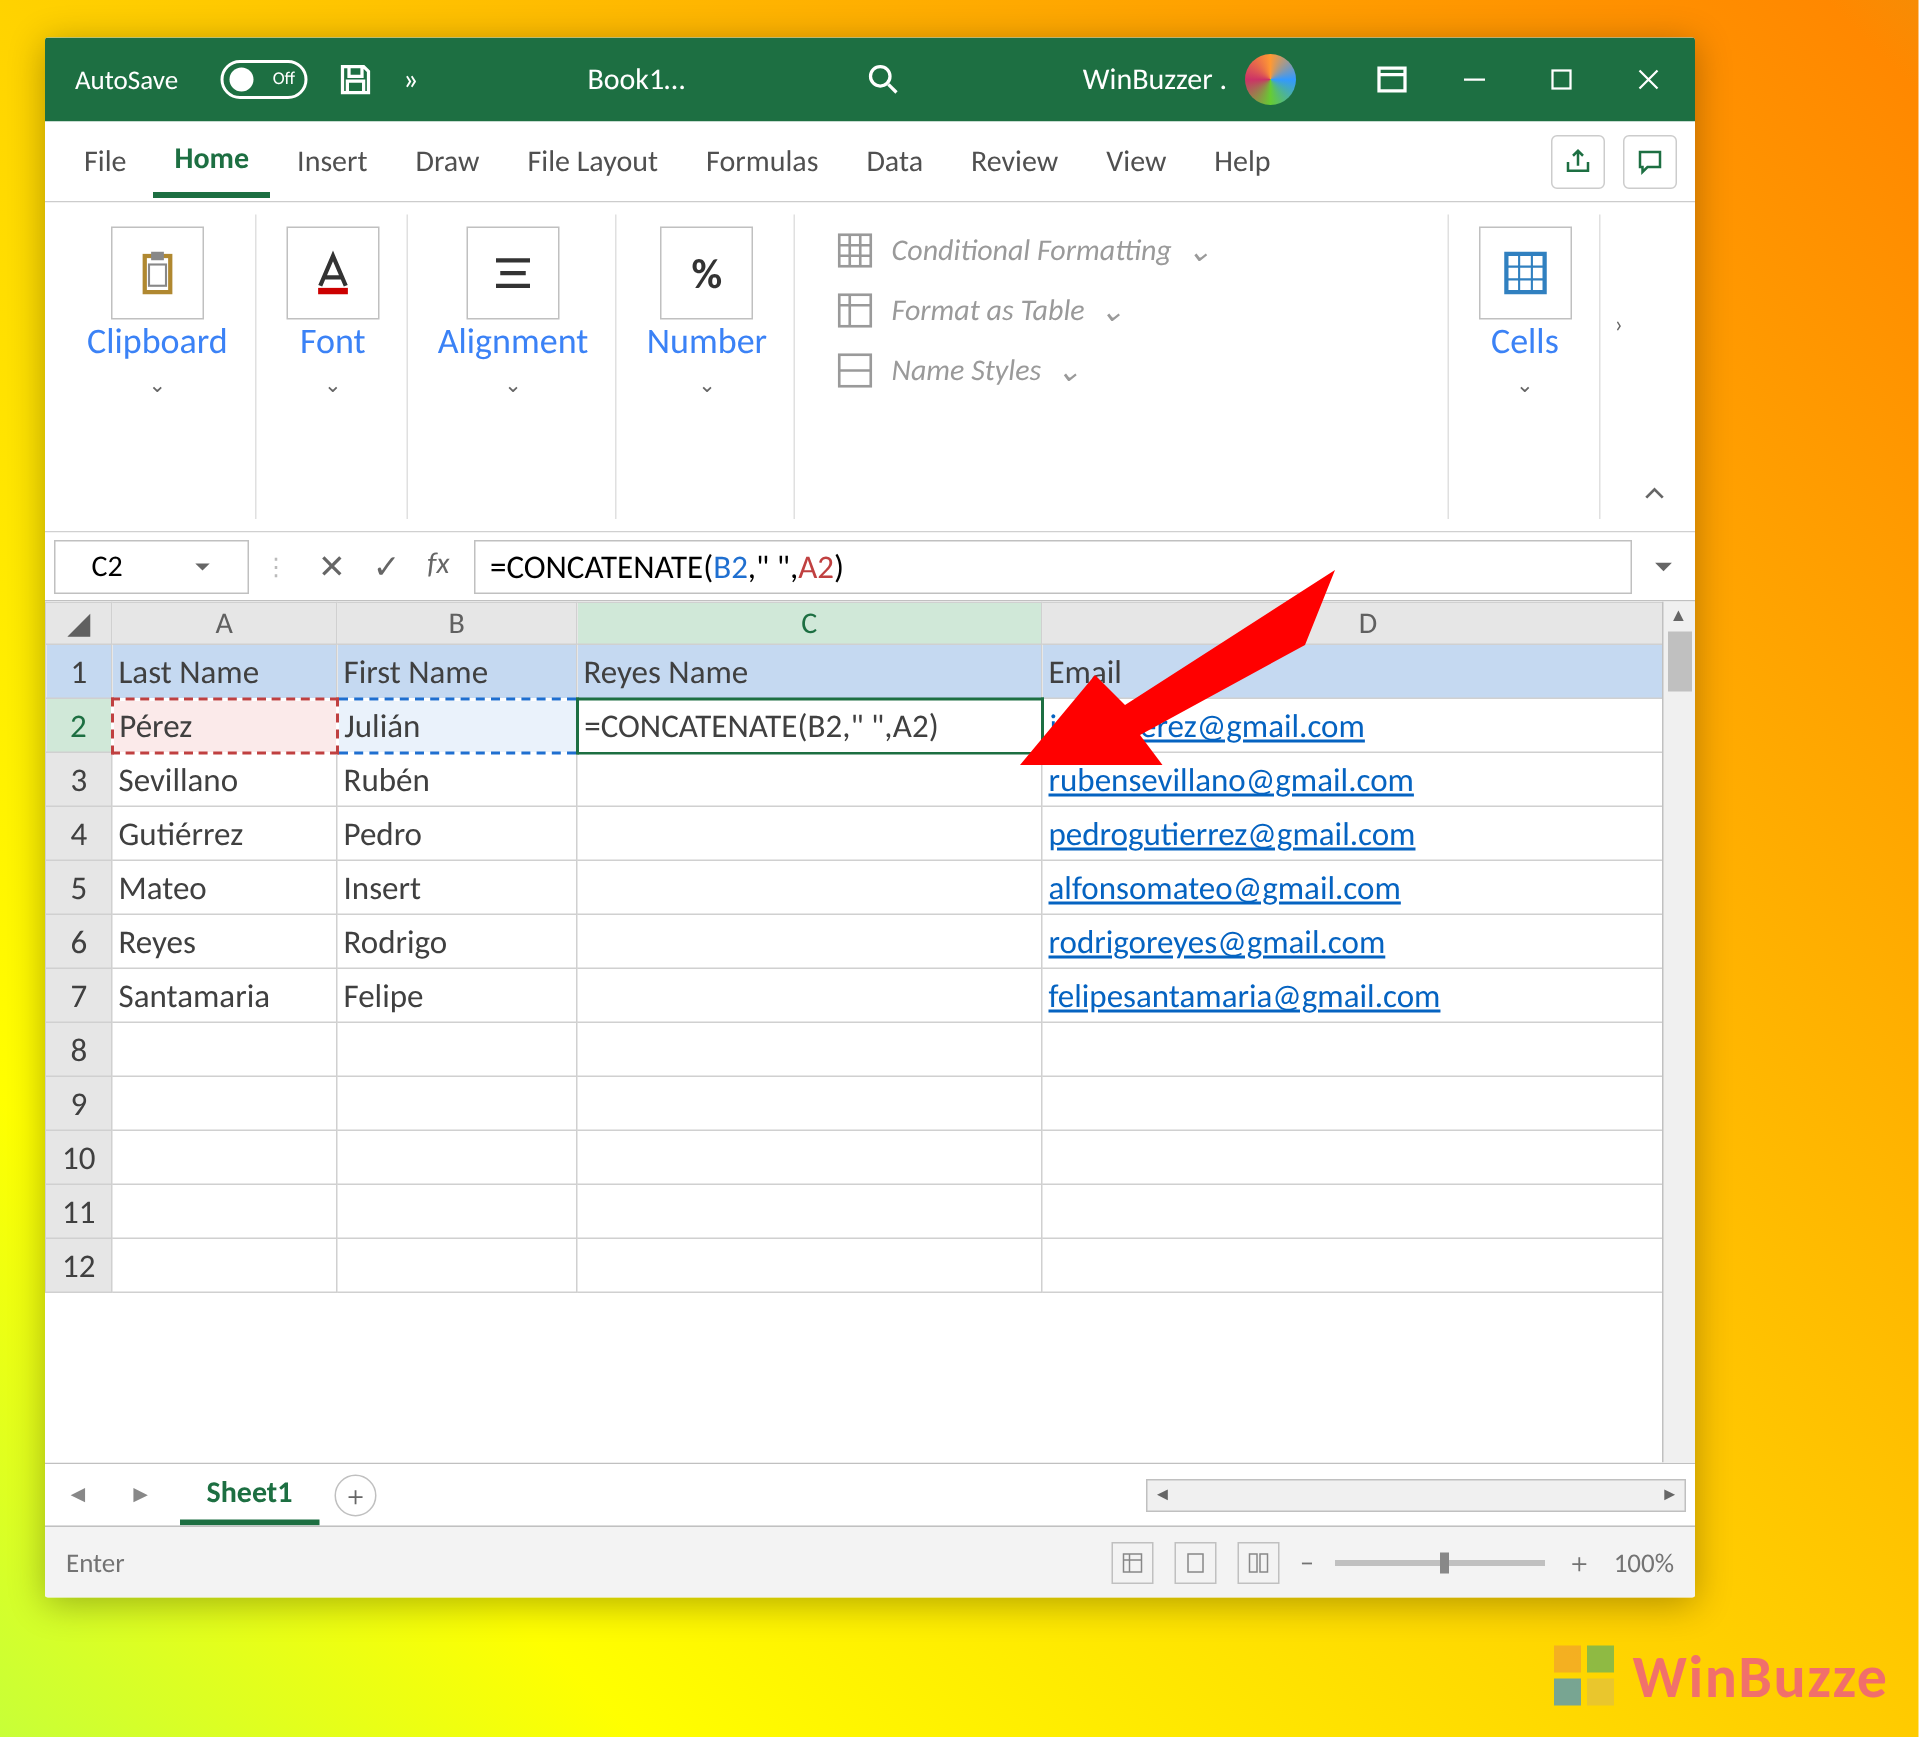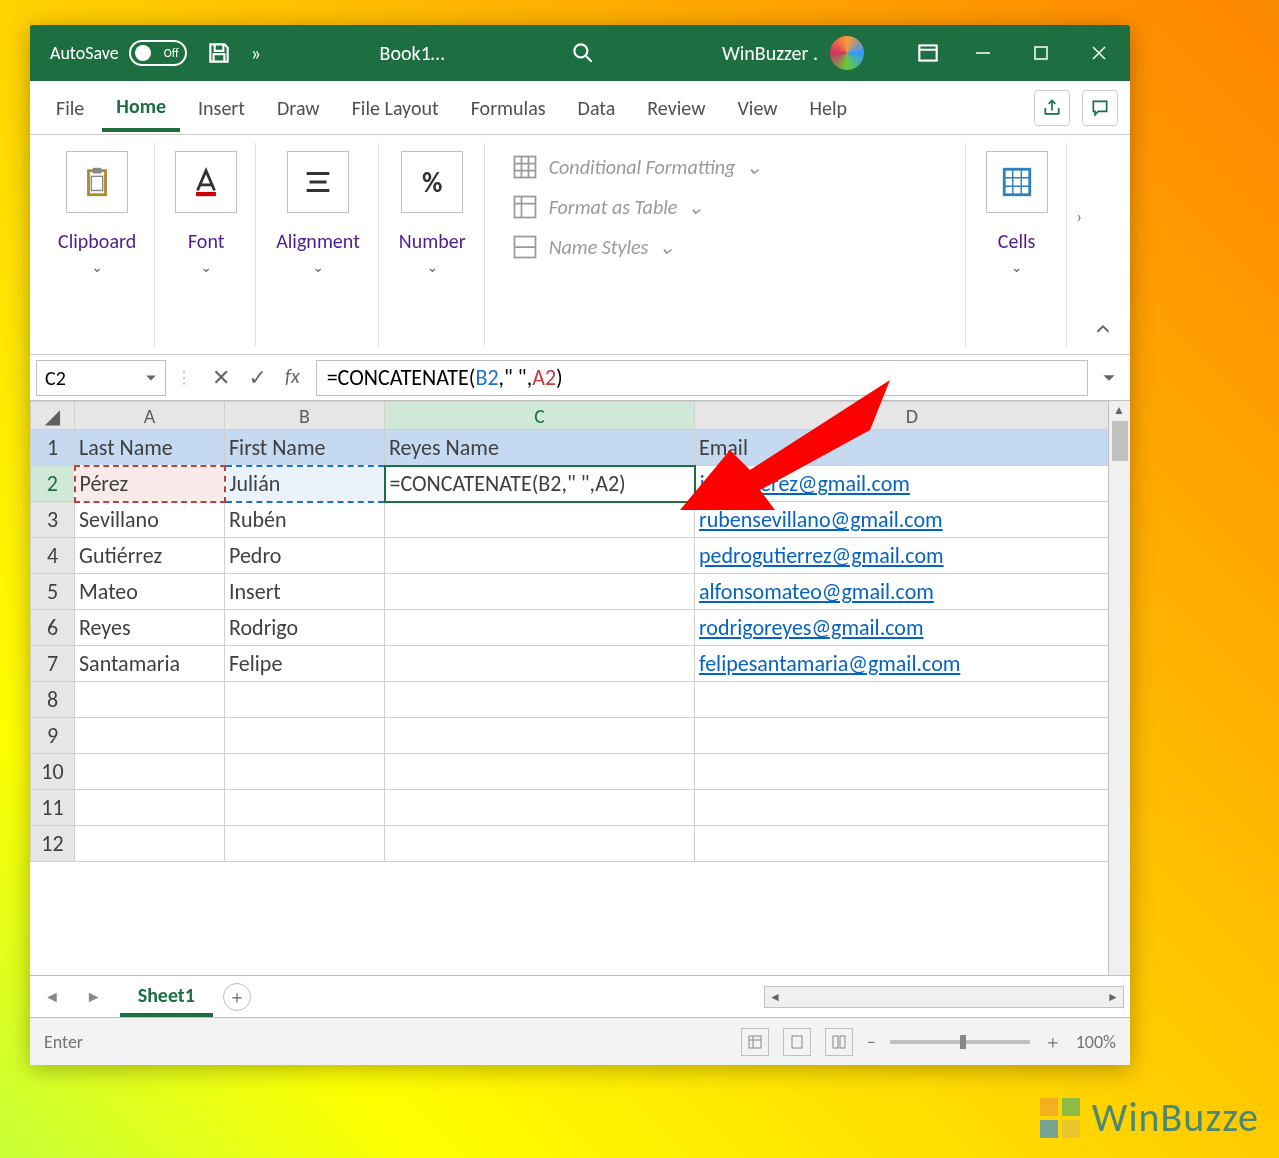--- a/index.html
+++ b/index.html
@@ -27,21 +27,21 @@
     height: 56px;
     display: flex;
     align-items: center;
     color: #fff;
     padding: 0 8px;
     gap: 12px;
   }
   .autosave {
     display: flex;
     align-items: center;
-    gap: 10px;
+    gap: 28px;
     font-size: 18px;
     padding-left: 12px;
   }
   .toggle {
     width: 58px;
     height: 26px;
     border: 2px solid #fff;
     border-radius: 14px;
     position: relative;
     display: flex;
@@ -111,21 +111,21 @@
     width: 62px;
     height: 62px;
     border: 1px solid #c0c0c0;
     background: #fff;
     display:flex;
     align-items:center;
     justify-content:center;
     margin-top: 4px;
   }
   .ribbon-btn svg { width: 34px; height: 34px; }
-  .ribbon-group-label { font-size: 20px; color: #4c1d95; margin-top: 16px;}
+  .ribbon-group-label { font-size: 24px; color: #3b82f6; }
   .ribbon-chev { font-size: 14px; color: #666; margin-top: 6px;}
   .styles-group { flex: 1; align-items: flex-start; padding: 10px 24px; font-style: italic;}
   .style-item { display:flex; align-items:center; gap: 10px; color: #9a9a9a; font-size: 20px; margin-bottom: 12px;}
   .style-item svg { width: 28px; height: 28px; stroke: #9a9a9a; fill:none; stroke-width:1.5;}
   .styles-label { text-align: center; width: 100%; font-size: 18px; color: #505050; margin-top: auto;}
   .collapse { display:flex; align-items:flex-end; padding-bottom:6px; padding-right:6px;}
   .collapse svg { width: 22px; height: 22px; stroke: #666; fill:none; stroke-width:2;}
   .formula-bar {
     display: flex;
     align-items: center;
@@ -135,21 +135,21 @@
     padding: 4px 6px;
     gap: 6px;
   }
   .namebox {
     width: 130px;
     height: 36px;
     border: 1px solid #c0c0c0;
     background: #fff;
     display:flex;
     align-items:center;
-    padding: 0 8px;
+    padding: 0 24px;
     font-size: 20px;
     justify-content: space-between;
   }
   .namebox svg { width:12px; height:12px; fill:#666;}
   .fb-icons { display:flex; gap: 18px; padding: 0 10px; color: #666; font-size: 22px;}
   .fb-fx { font-style: italic; color: #666; font-size: 20px;}
   .formula-input {
     flex: 1;
     height: 36px;
     border: 1px solid #c0c0c0;
@@ -262,25 +262,25 @@
     width: 220px;
     height: 150px;
     pointer-events: none;
     z-index: 100;
   }
   .watermark {
     position: absolute;
     right: 20px;
     bottom: 16px;
     font-size: 40px;
-    font-weight: 400;
-    color: #0369a1;
+    font-weight: 700;
+    color: #ec4899;
     letter-spacing: 1px;
     display: flex;
-    align-items: center;
+    align-items: flex-start;
     gap: 8px;
     opacity: 0.7;
   }
   .wm-logo { width: 48px; height: 48px; }
 </style>
 </head>
 <body>
 
 <div class="window">
 

